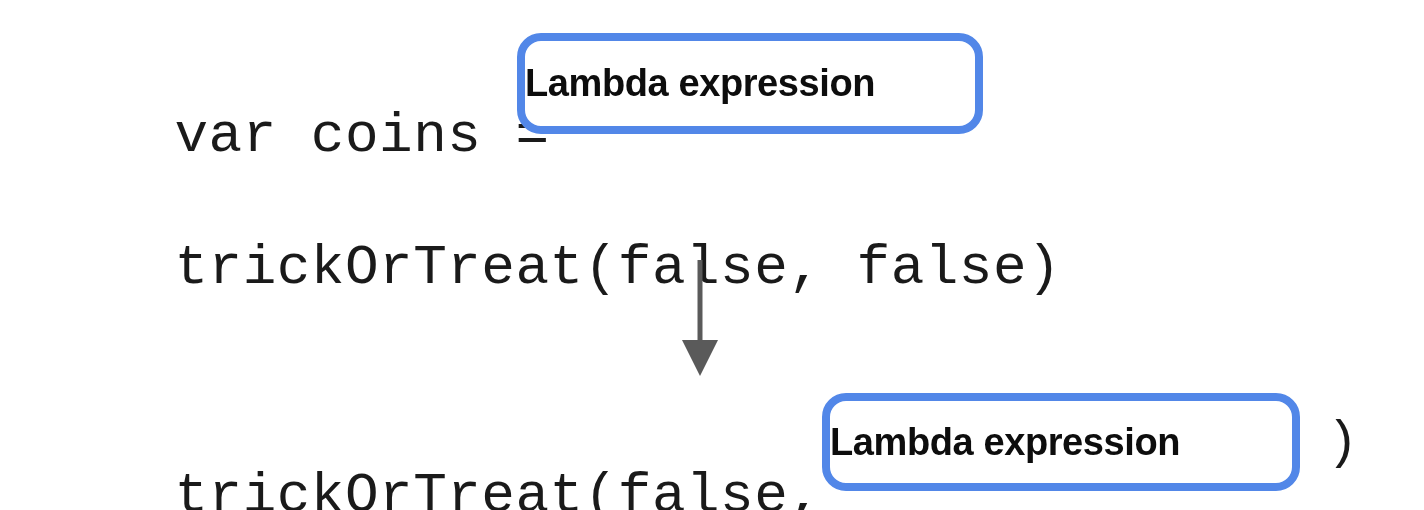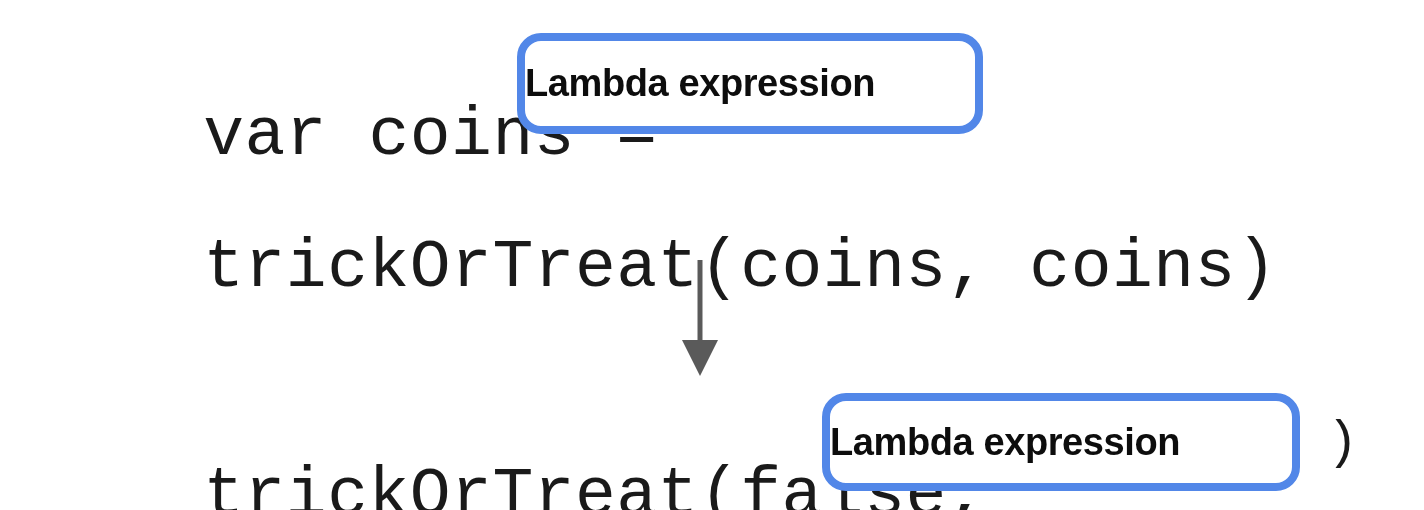--- a/index.html
+++ b/index.html
@@ -20,21 +20,21 @@
     inset: 0;
     width: 1424px;
     height: 510px;
   }
 
   
   .code-line {
     position: absolute;
     white-space: pre;
     font-family: "Liberation Mono", "DejaVu Sans Mono", monospace;
-    font-size: 68px;
+    font-size: 56px;
     line-height: 52px;
     letter-spacing: 0.5px;
     color: #1a1a1a;
     font-weight: 400;
   }
 
   #line1 { left: 38px; top: 58px; }
   #line2 { left: 38px; top: 190px; }
   #line3 { left: 38px; top: 418px; }
 
@@ -107,21 +107,21 @@
 
   <div class="code-line" id="line1">
     <span class="code-seg">var coins = </span>
   </div>
 
   <div class="lambda-chip" id="chip1">
     <span class="chip-label">Lambda expression</span>
   </div>
 
   <div class="code-line" id="line2">
-    <span class="code-seg">trickOrTreat(coins, coins)</span>
+    <span class="code-seg">trickOrTreat(false, false)</span>
   </div>
 
   <svg id="transform-arrow" viewBox="0 0 64 120">
     <line x1="32" y1="2" x2="32" y2="92" stroke="#5a5a5a" stroke-width="5"></line>
     <polygon points="32,118 14,82 50,82" fill="#5a5a5a"></polygon>
   </svg>
 
   <div class="code-line" id="line3">
     <span class="code-seg">trickOrTreat(false, </span>
   </div>

